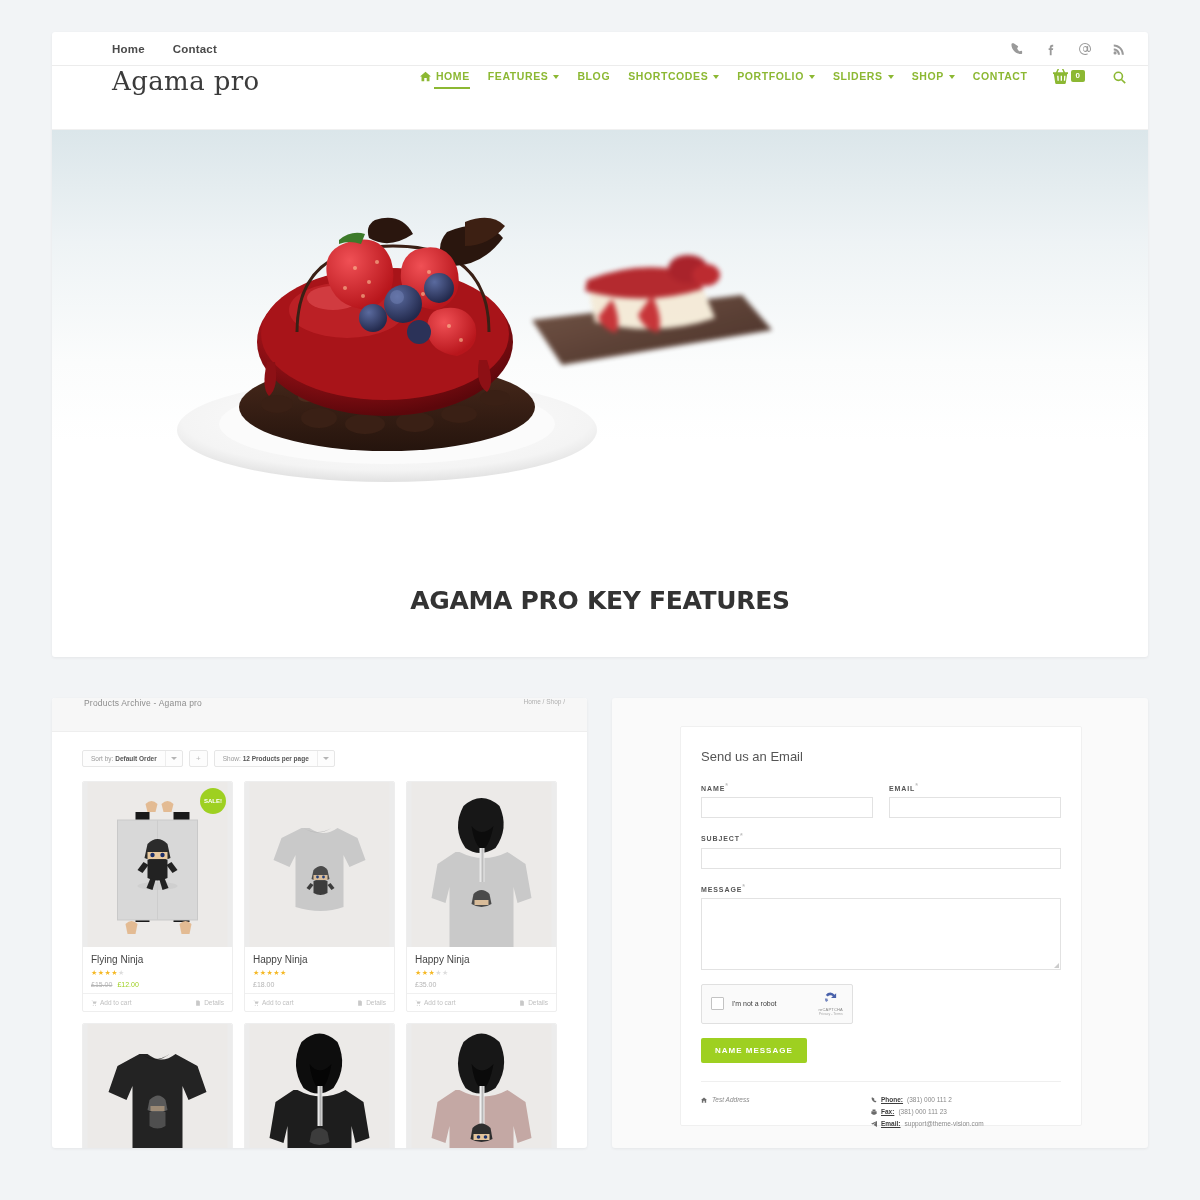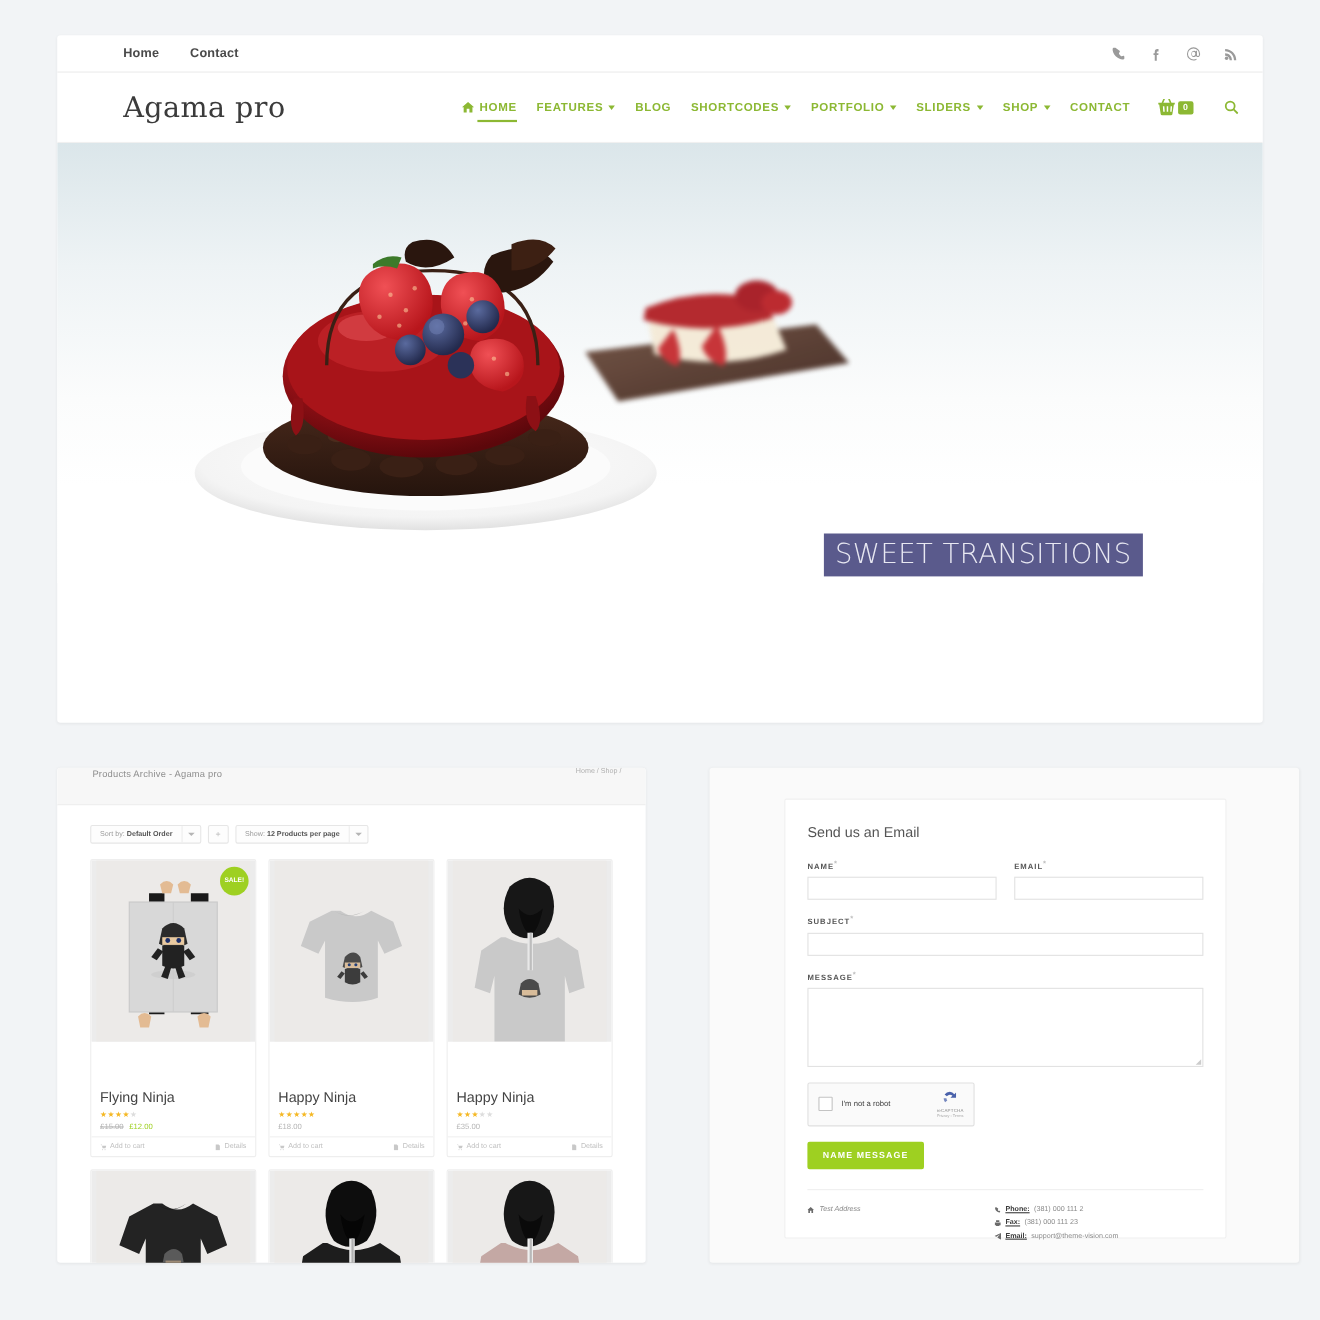--- a/index.html
+++ b/index.html
@@ -30,21 +30,21 @@
   .topbar-links a {
     font-size: 11.5px; font-weight: bold; color: #4a4a4a;
     text-decoration: none; letter-spacing: .2px;
   }
   .topbar-social { margin-left: auto; display: flex; gap: 20px; align-items: center; }
   .topbar-social .si { width: 14px; height: 14px; color: #9a9a9a; display: block; }
   .topbar-social svg { width: 100%; height: 100%; fill: currentColor; }
 
   
   .header {
-    height: 64px; display: flex; align-items: center;
+    height: 64px; display: flex; align-items: flex-start;
     padding: 0 22px 0 60px; border-bottom: 1px solid #f0f0f0; gap: 36px;
   }
   .logo {
     font-family: "DejaVu Serif", serif;
     font-size: 26px; color: #3b3b3b; letter-spacing: .4px;
   }
   .nav { margin-left: auto; display: flex; align-items: center; gap: 18px; }
   .nav-item {
     display: flex; align-items: center; gap: 5px;
     font-size: 10.5px; font-weight: bold; letter-spacing: .6px;
@@ -135,36 +135,36 @@
     border: 1px solid #eeeeee; background: #fff; border-radius: 2px; overflow: hidden;
   }
   .prod-img { position: relative; height: 165px; background: #ececec; overflow: hidden; }
   .sale-badge {
     position: absolute; right: 6px; top: 6px; width: 26px; height: 26px;
     border-radius: 50%; background: #9ed021; color: #fff;
     font-size: 6px; font-weight: bold; display: flex;
     align-items: center; justify-content: center;
   }
   .prod-info { padding: 7px 8px 5px; }
-  .prod-name { font-size: 13px; color: #444; margin-bottom: 4px; margin-top: 36px; }
+  .prod-name { font-size: 10px; color: #444; margin-bottom: 4px; }
   .stars { font-size: 7px; letter-spacing: .5px; color: #ddd; margin-bottom: 4px; }
   .stars .on { color: #f5b824; }
   .prod-price { font-size: 7px; color: #b5b5b5; }
   .prod-price .old { text-decoration: line-through; margin-right: 5px; }
   .prod-price .new { color: #9ed021; }
   .prod-acts {
     border-top: 1px solid #f0f0f0; display: flex; justify-content: space-between;
     padding: 5px 8px; font-size: 6.5px; color: #c0c0c0;
   }
   .prod-acts span { display: flex; align-items: center; gap: 3px; }
   .prod-acts svg { width: 6px; height: 6px; fill: #c8c8c8; }
 
   
   .contact-card {
-    position: absolute; left: 645px; top: 698px;
+    position: absolute; left: 612px; top: 698px;
     width: 536px; height: 450px;
     background: #fafafa; border-radius: 3px; overflow: hidden;
     box-shadow: 0 1px 3px rgba(0,0,0,0.06);
   }
   .contact-inner {
     position: absolute; left: 68px; top: 28px; width: 402px; height: 400px;
     background: #ffffff; border: 1px solid #f0f0f0; border-radius: 2px;
     padding: 22px 20px;
   }
   .c-title { font-size: 13px; color: #555; margin-bottom: 18px; font-weight: normal; }
@@ -402,27 +402,24 @@
           <circle cx="314" cy="148" r="2"></circle>
       </g>
 
       <circle cx="256" cy="112" r="19" fill="url(#blue)"></circle>
       <circle cx="250" cy="105" r="7" fill="#7282b5" opacity=".5"></circle>
       <circle cx="292" cy="96" r="15" fill="url(#blue)"></circle>
       <circle cx="226" cy="126" r="14" fill="url(#blue)"></circle>
       <circle cx="272" cy="140" r="12" fill="#2b3258"></circle>
     </svg>
 
-    <div class="hero-text">
-      <div class="hero-title">SWEET TRANSITIONS</div>
-      
-    </div>
 
   </div>
 
+  <div class="kf">AGAMA PRO KEY FEATURES</div>
 </div>
 
 <div class="shop-card">
   <div class="shop-head">
     <span class="shop-head-title">Products Archive - Agama pro</span>
     <span class="shop-crumb">Home / Shop /</span>
   </div>
 
   <div class="shop-body">
     <div class="shop-tools">

